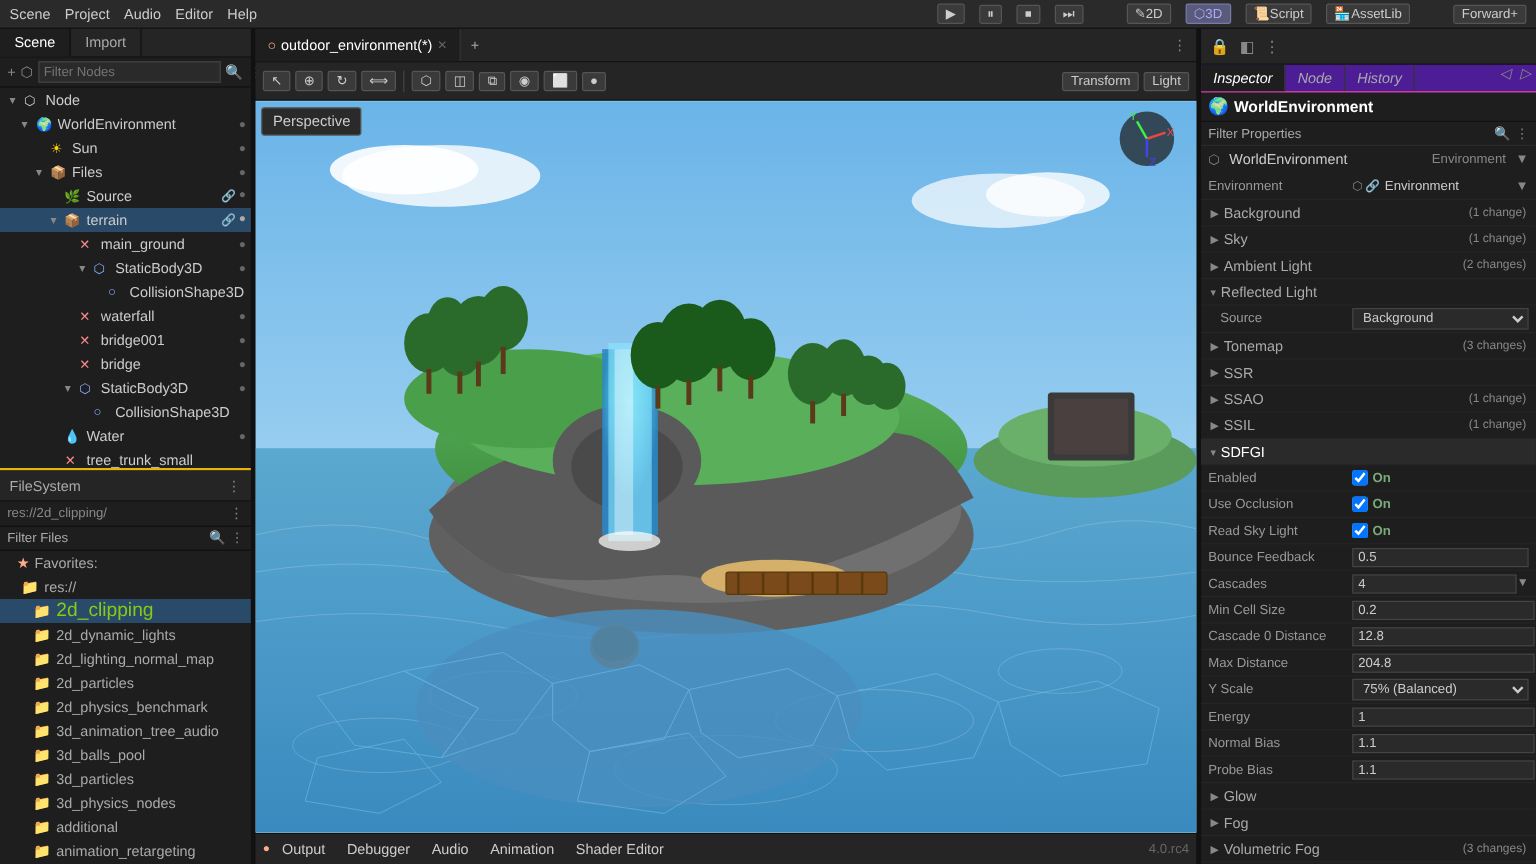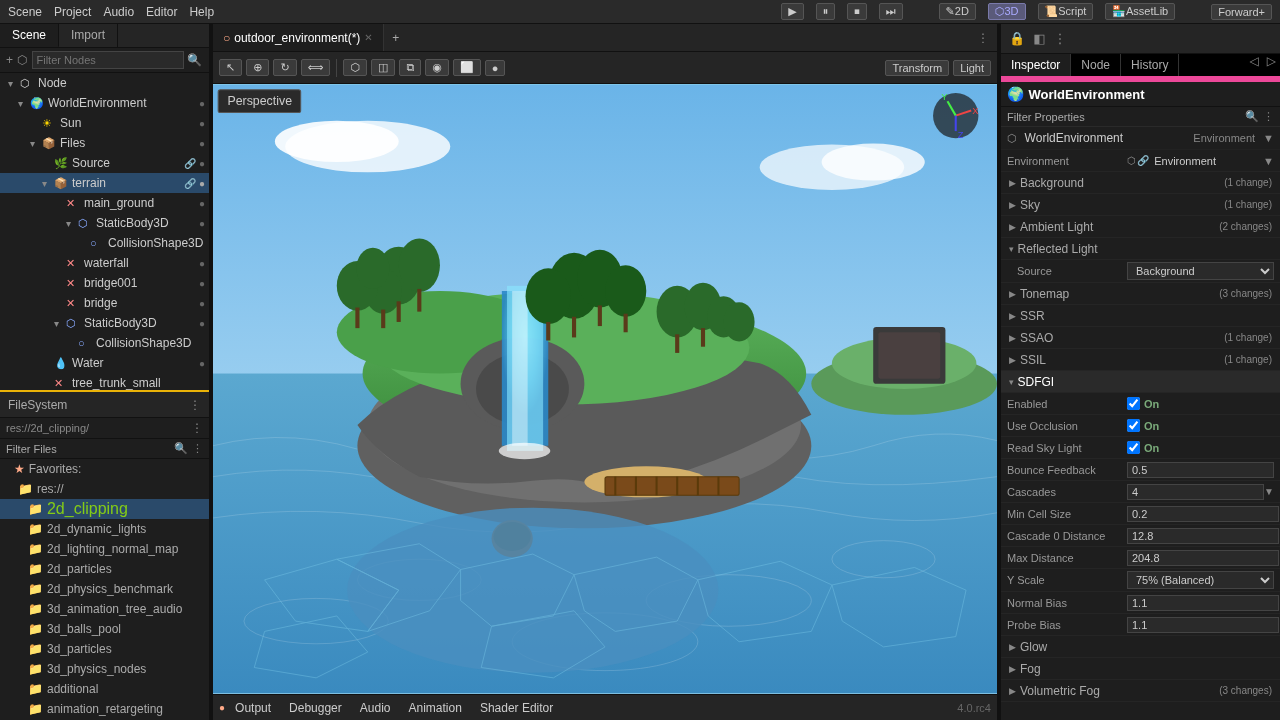--- a/index.html
+++ b/index.html
@@ -201,22 +201,23 @@
       background: #252525;
       display: flex;
       align-items: center;
       padding: 4px 8px;
       gap: 8px;
       border-bottom: 1px solid #111;
       height: 30px;
     }
     .inspector-tabs {
       display: flex;
-      background: #000000;
-      border-bottom: 6px solid #ec4899;
+      background: #4c1d95;
+      border-bottom: 1px solid #ec4899;
+      font-style: italic;
     }
     .inspector-tab {
       padding: 4px 10px;
       font-size: 12px;
       color: #aaa;
       cursor: pointer;
       border-right: 1px solid #333;
     }
     .inspector-tab.active { background: #1e1e1e; color: #fff; }
     .inspector-body {
@@ -913,20 +914,24 @@
         <span class="prop-label">Max Distance</span>
         <input type="text" class="prop-input" value="204.8" style="">
       </div>
       <div class="prop-row">
         <span class="prop-label">Y Scale</span>
         <select class="prop-select">
           <option>75% (Balanced)</option>
         </select>
       </div>
       <div class="prop-row">
+        <span class="prop-label">Energy</span>
+        <input type="text" class="prop-input" value="1" style="">
+      </div>
+      <div class="prop-row">
         <span class="prop-label">Normal Bias</span>
         <input type="text" class="prop-input" value="1.1" style="">
       </div>
       <div class="prop-row">
         <span class="prop-label">Probe Bias</span>
         <input type="text" class="prop-input" value="1.1" style="">
       </div>
 
       <div class="section-item">
         <span class="section-arrow">▶</span>

